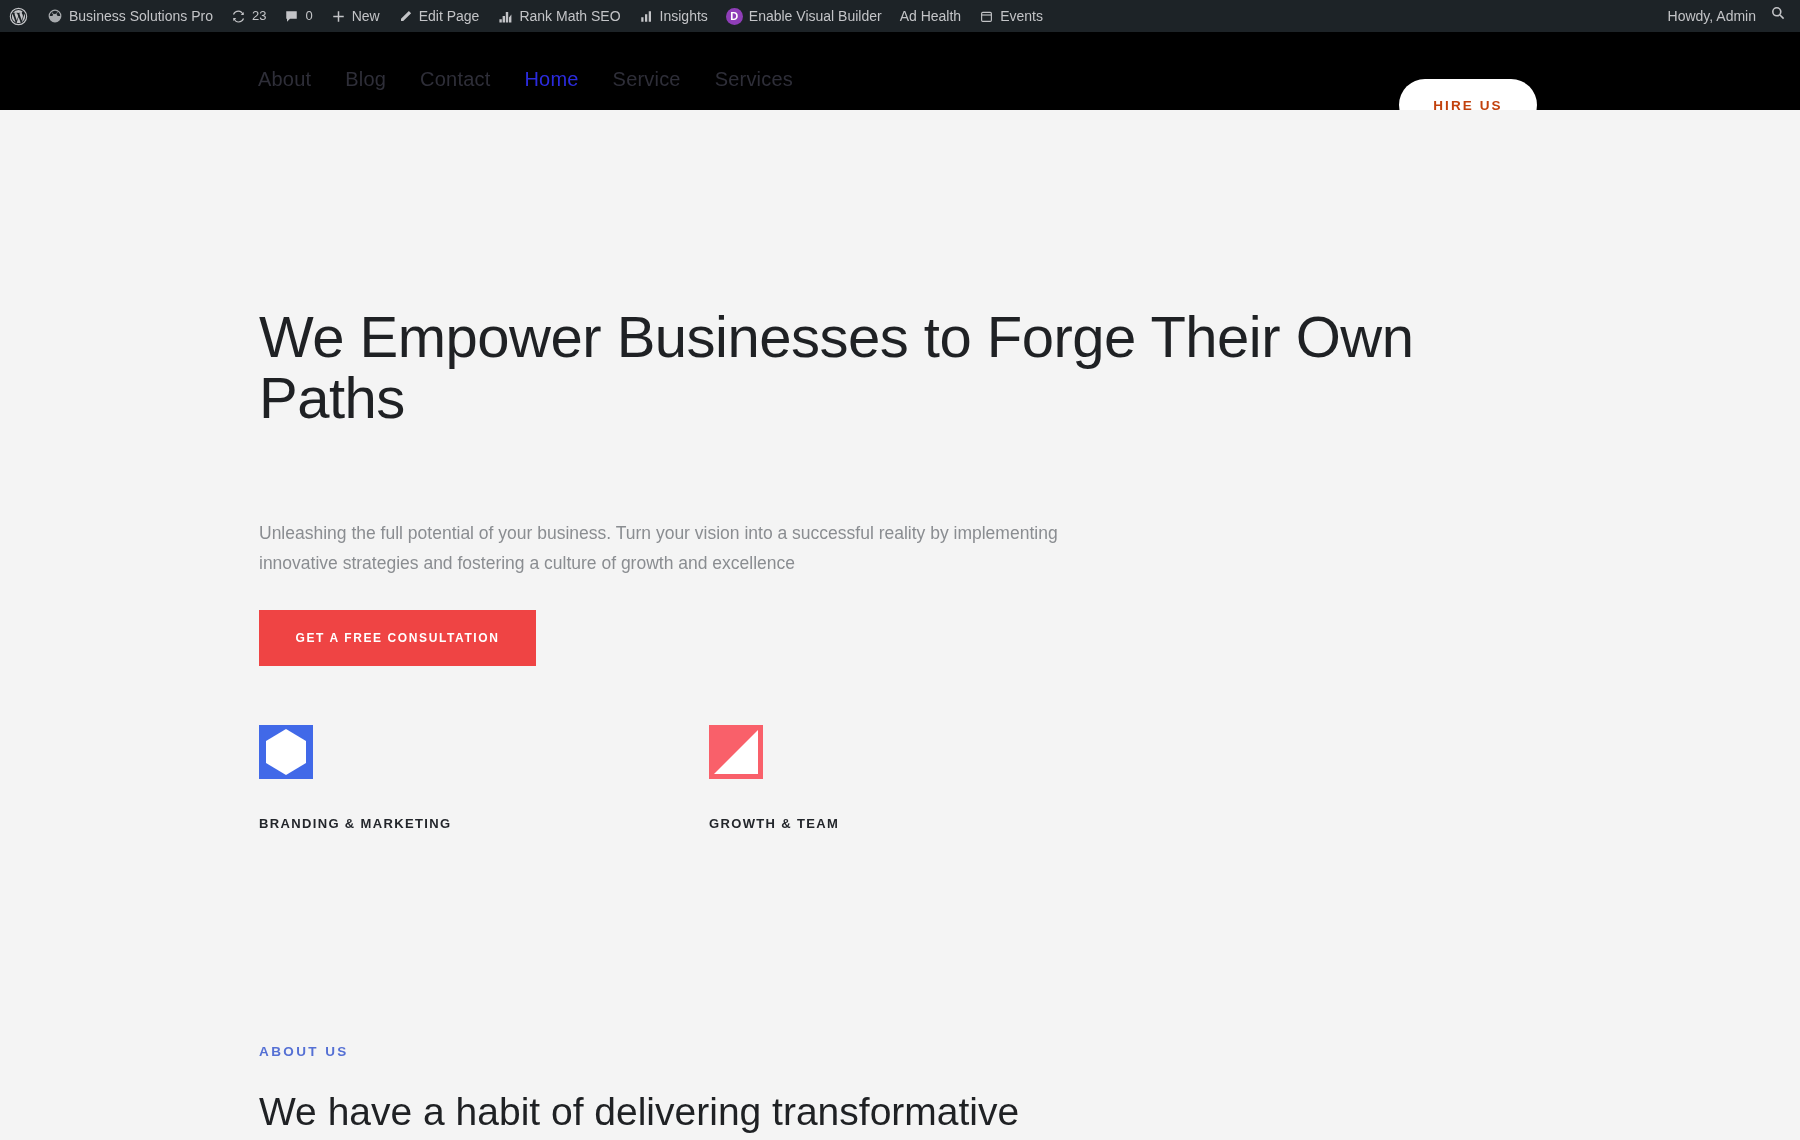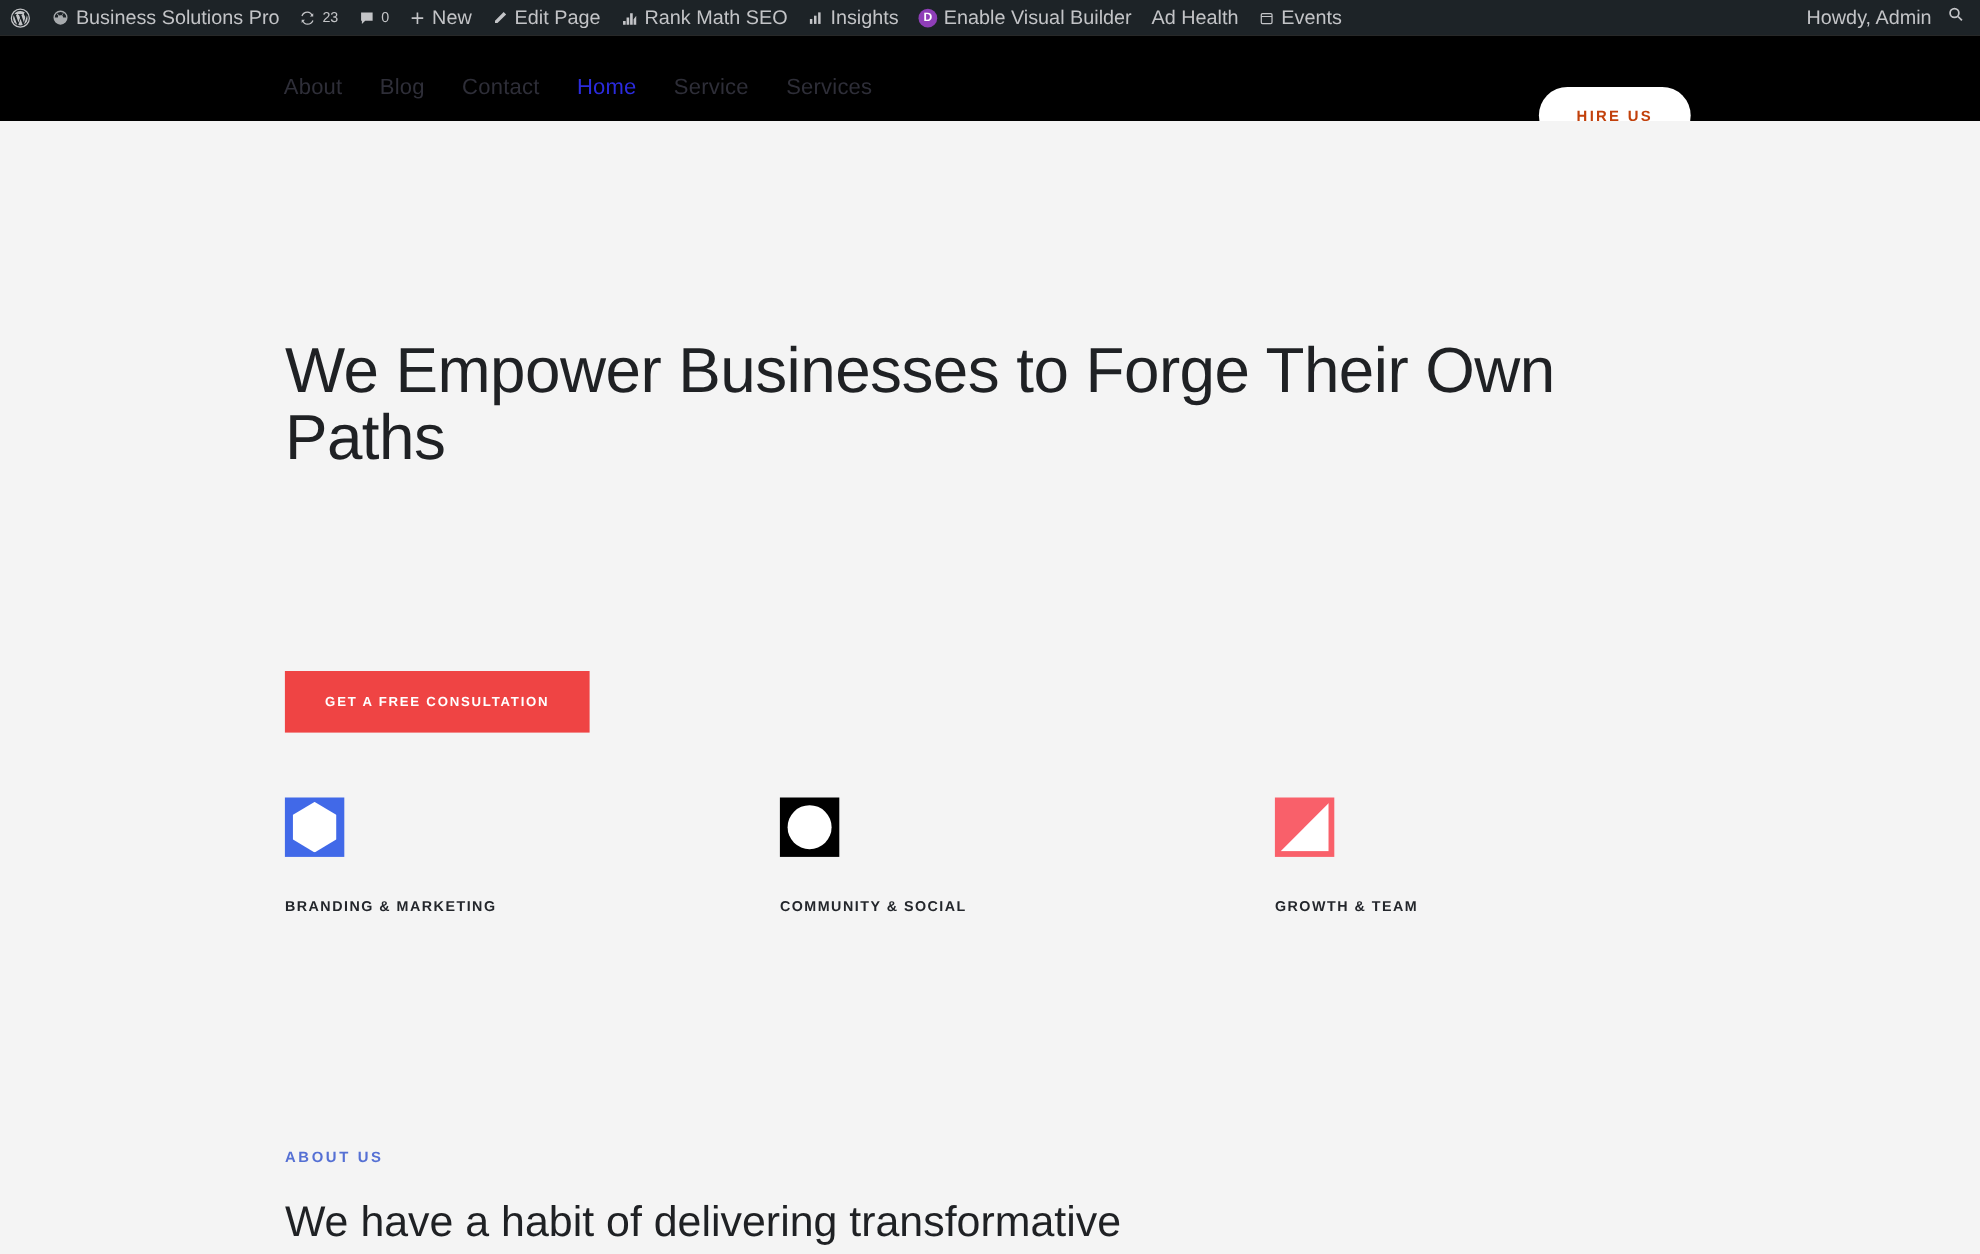--- a/index.html
+++ b/index.html
@@ -28,21 +28,21 @@
   .ab-item {
     display: flex;
     align-items: center;
     height: 32px;
     padding: 0 9px;
     color: #c3c4c7;
     gap: 6px;
     cursor: pointer;
   }
   .ab-right { margin-left: auto; display: flex; align-items: center; height: 32px; }
-  .ab-label { font-size: 18px; }
+  .ab-label { font-size: 14px; }
   .ab-count {
     display: inline-block;
     font-size: 13px;
     color: #c3c4c7;
   }
   .ab-icon { display: inline-flex; align-items: center; justify-content: center; }
   .ab-icon svg { display: block; }
   .wp-logo-wrap { padding: 0 10px 0 9px; }
   .avatar {
     width: 16px; height: 16px;
@@ -348,38 +348,33 @@
     <a class="nav-link">Service</a>
     <a class="nav-link">Services</a>
   </nav>
   <button id="hire-us-button">HIRE US</button>
 </header>
 
 <main id="page-body">
 
   <h1 id="hero-title">We Empower Businesses to Forge Their Own Paths</h1>
 
+  <p id="hero-subtitle">Unleashing the full potential of your business. Turn your vision into a successful reality by implementing innovative strategies and fostering a culture of growth and excellence</p>
 
   <button id="cta-button">GET A FREE CONSULTATION</button>
 
   <section id="features-row">
 
     <div class="feature">
       <div class="feature-icon blue">
         <span class="hexagon"></span>
       </div>
       <div class="feature-label">BRANDING &amp; MARKETING</div>
     </div>
 
-    <div class="feature">
-      <div class="feature-icon black">
-        <span class="circle"></span>
-      </div>
-      <div class="feature-label">COMMUNITY &amp; SOCIAL</div>
-    </div>
 
     <div class="feature">
       <div class="feature-icon red">
         <span class="triangle"></span>
       </div>
       <div class="feature-label">GROWTH &amp; TEAM</div>
     </div>
 
   </section>
 

